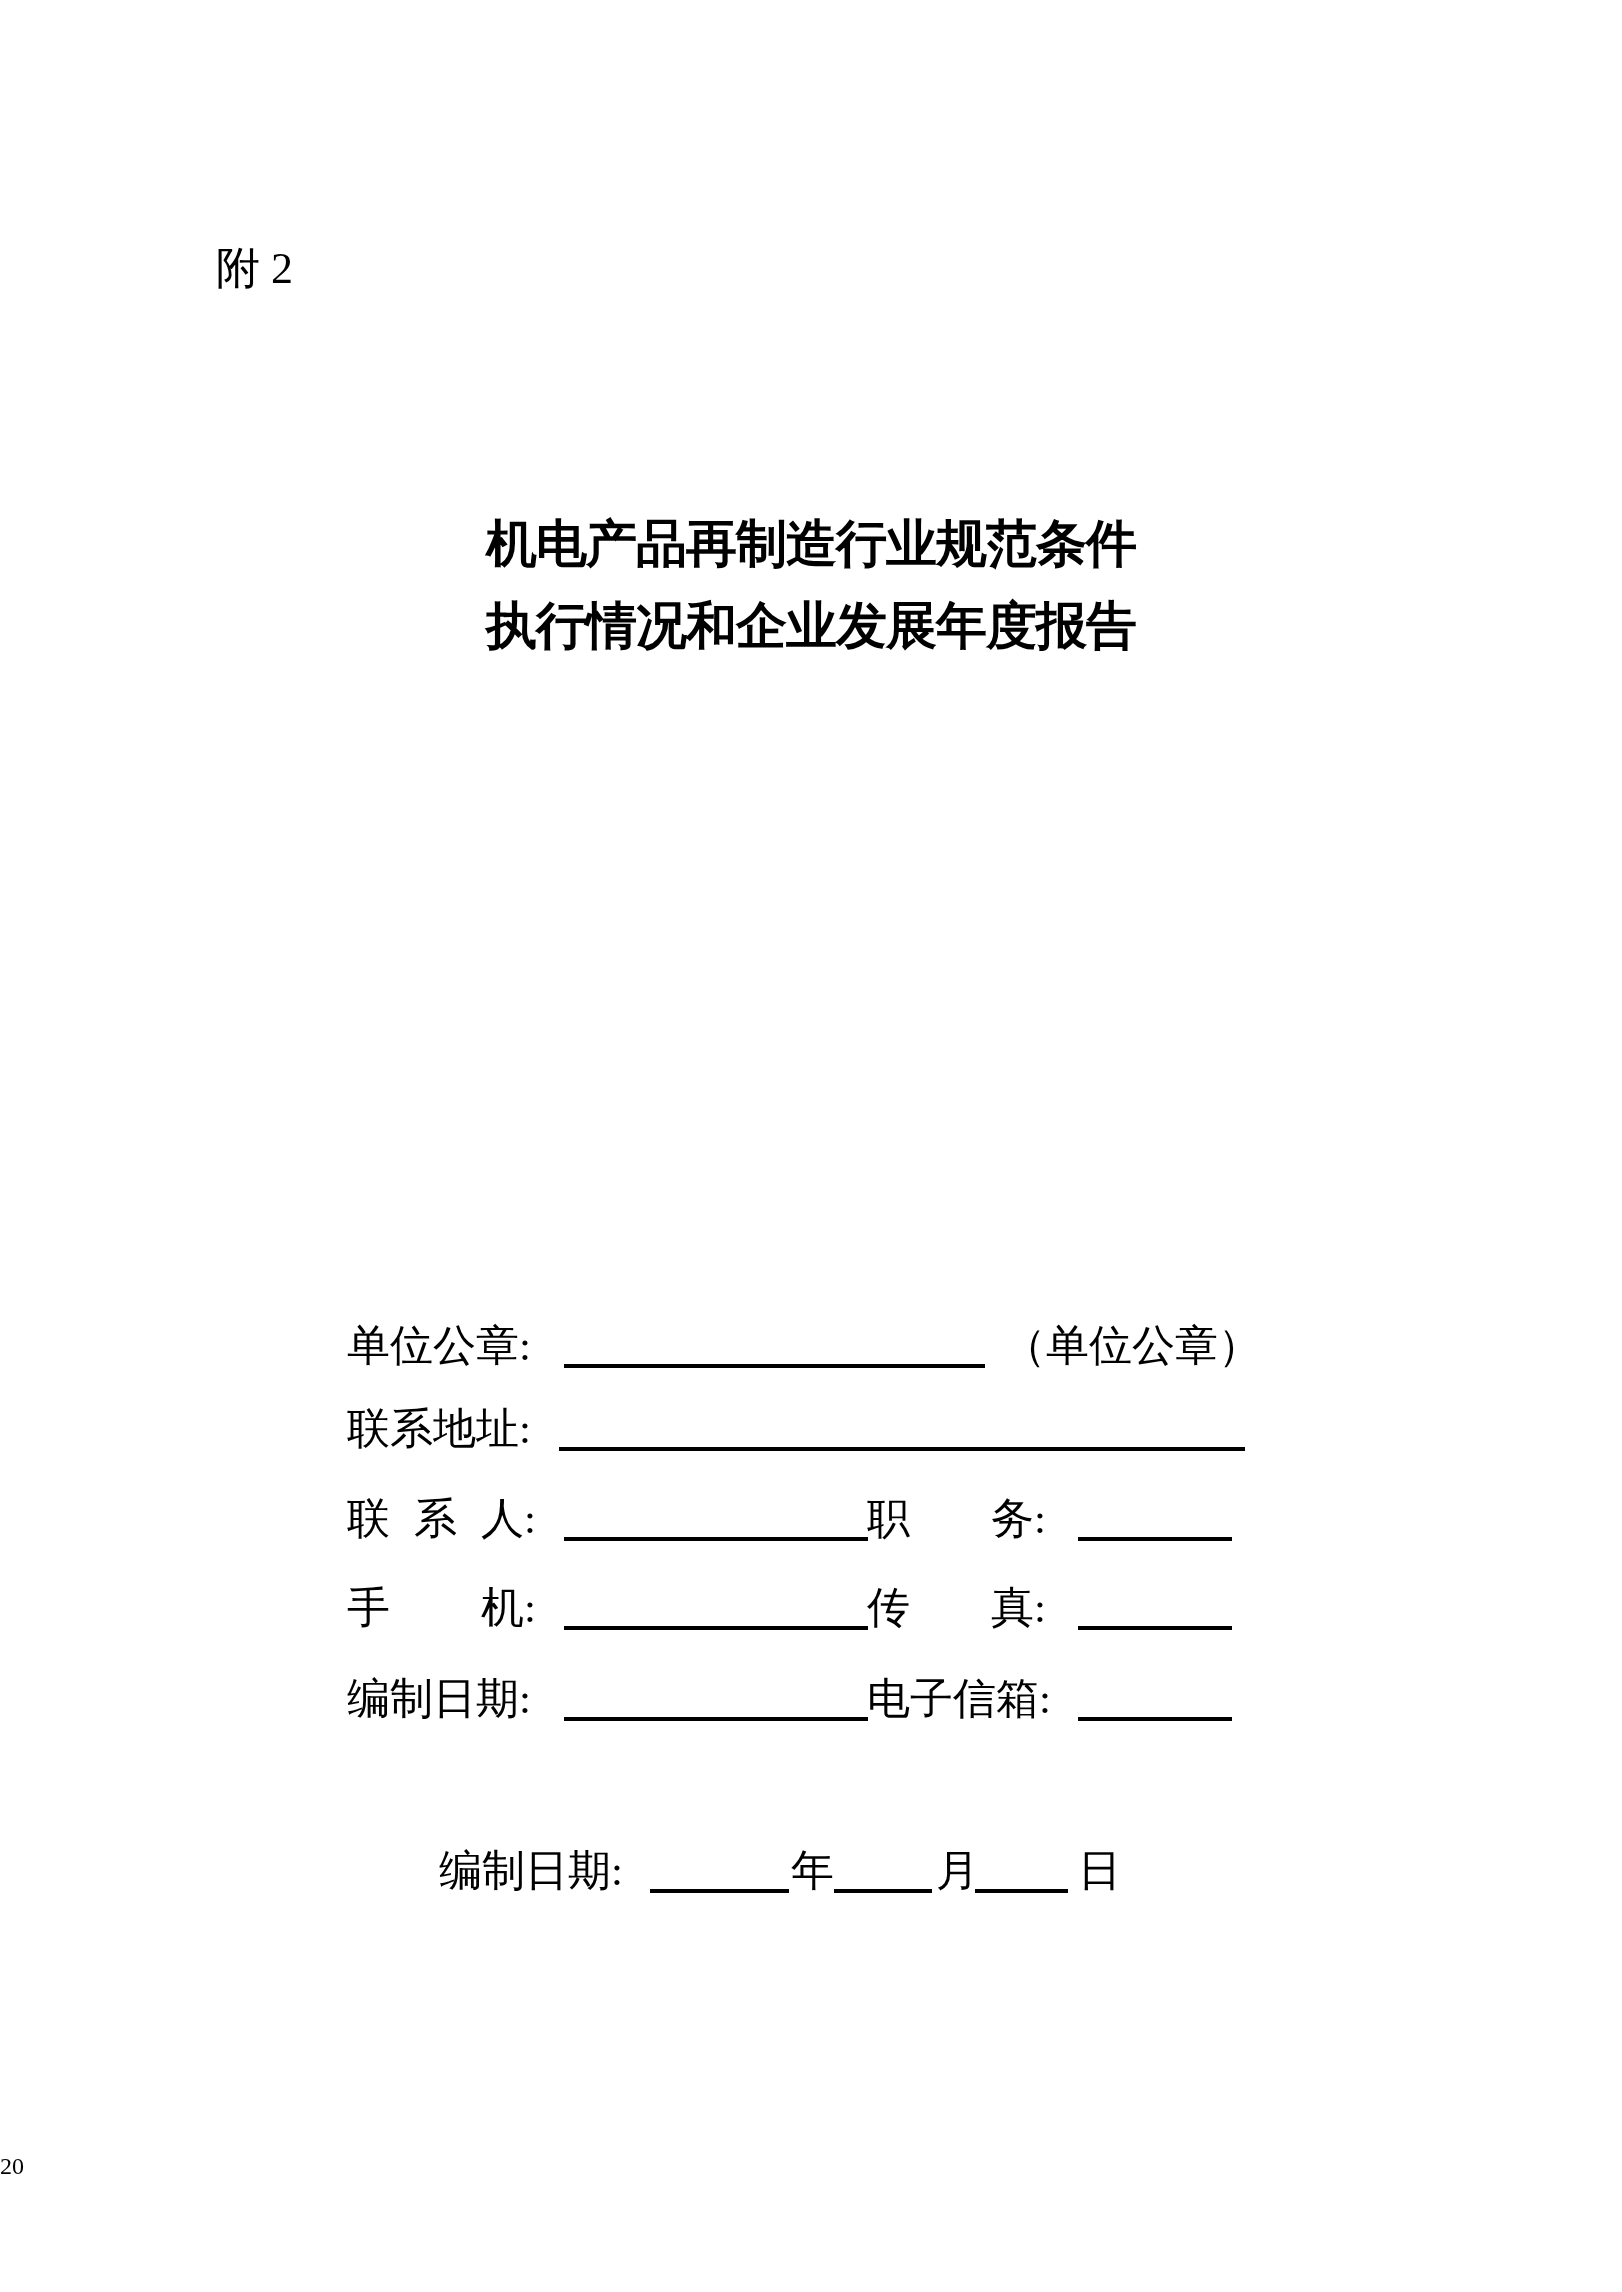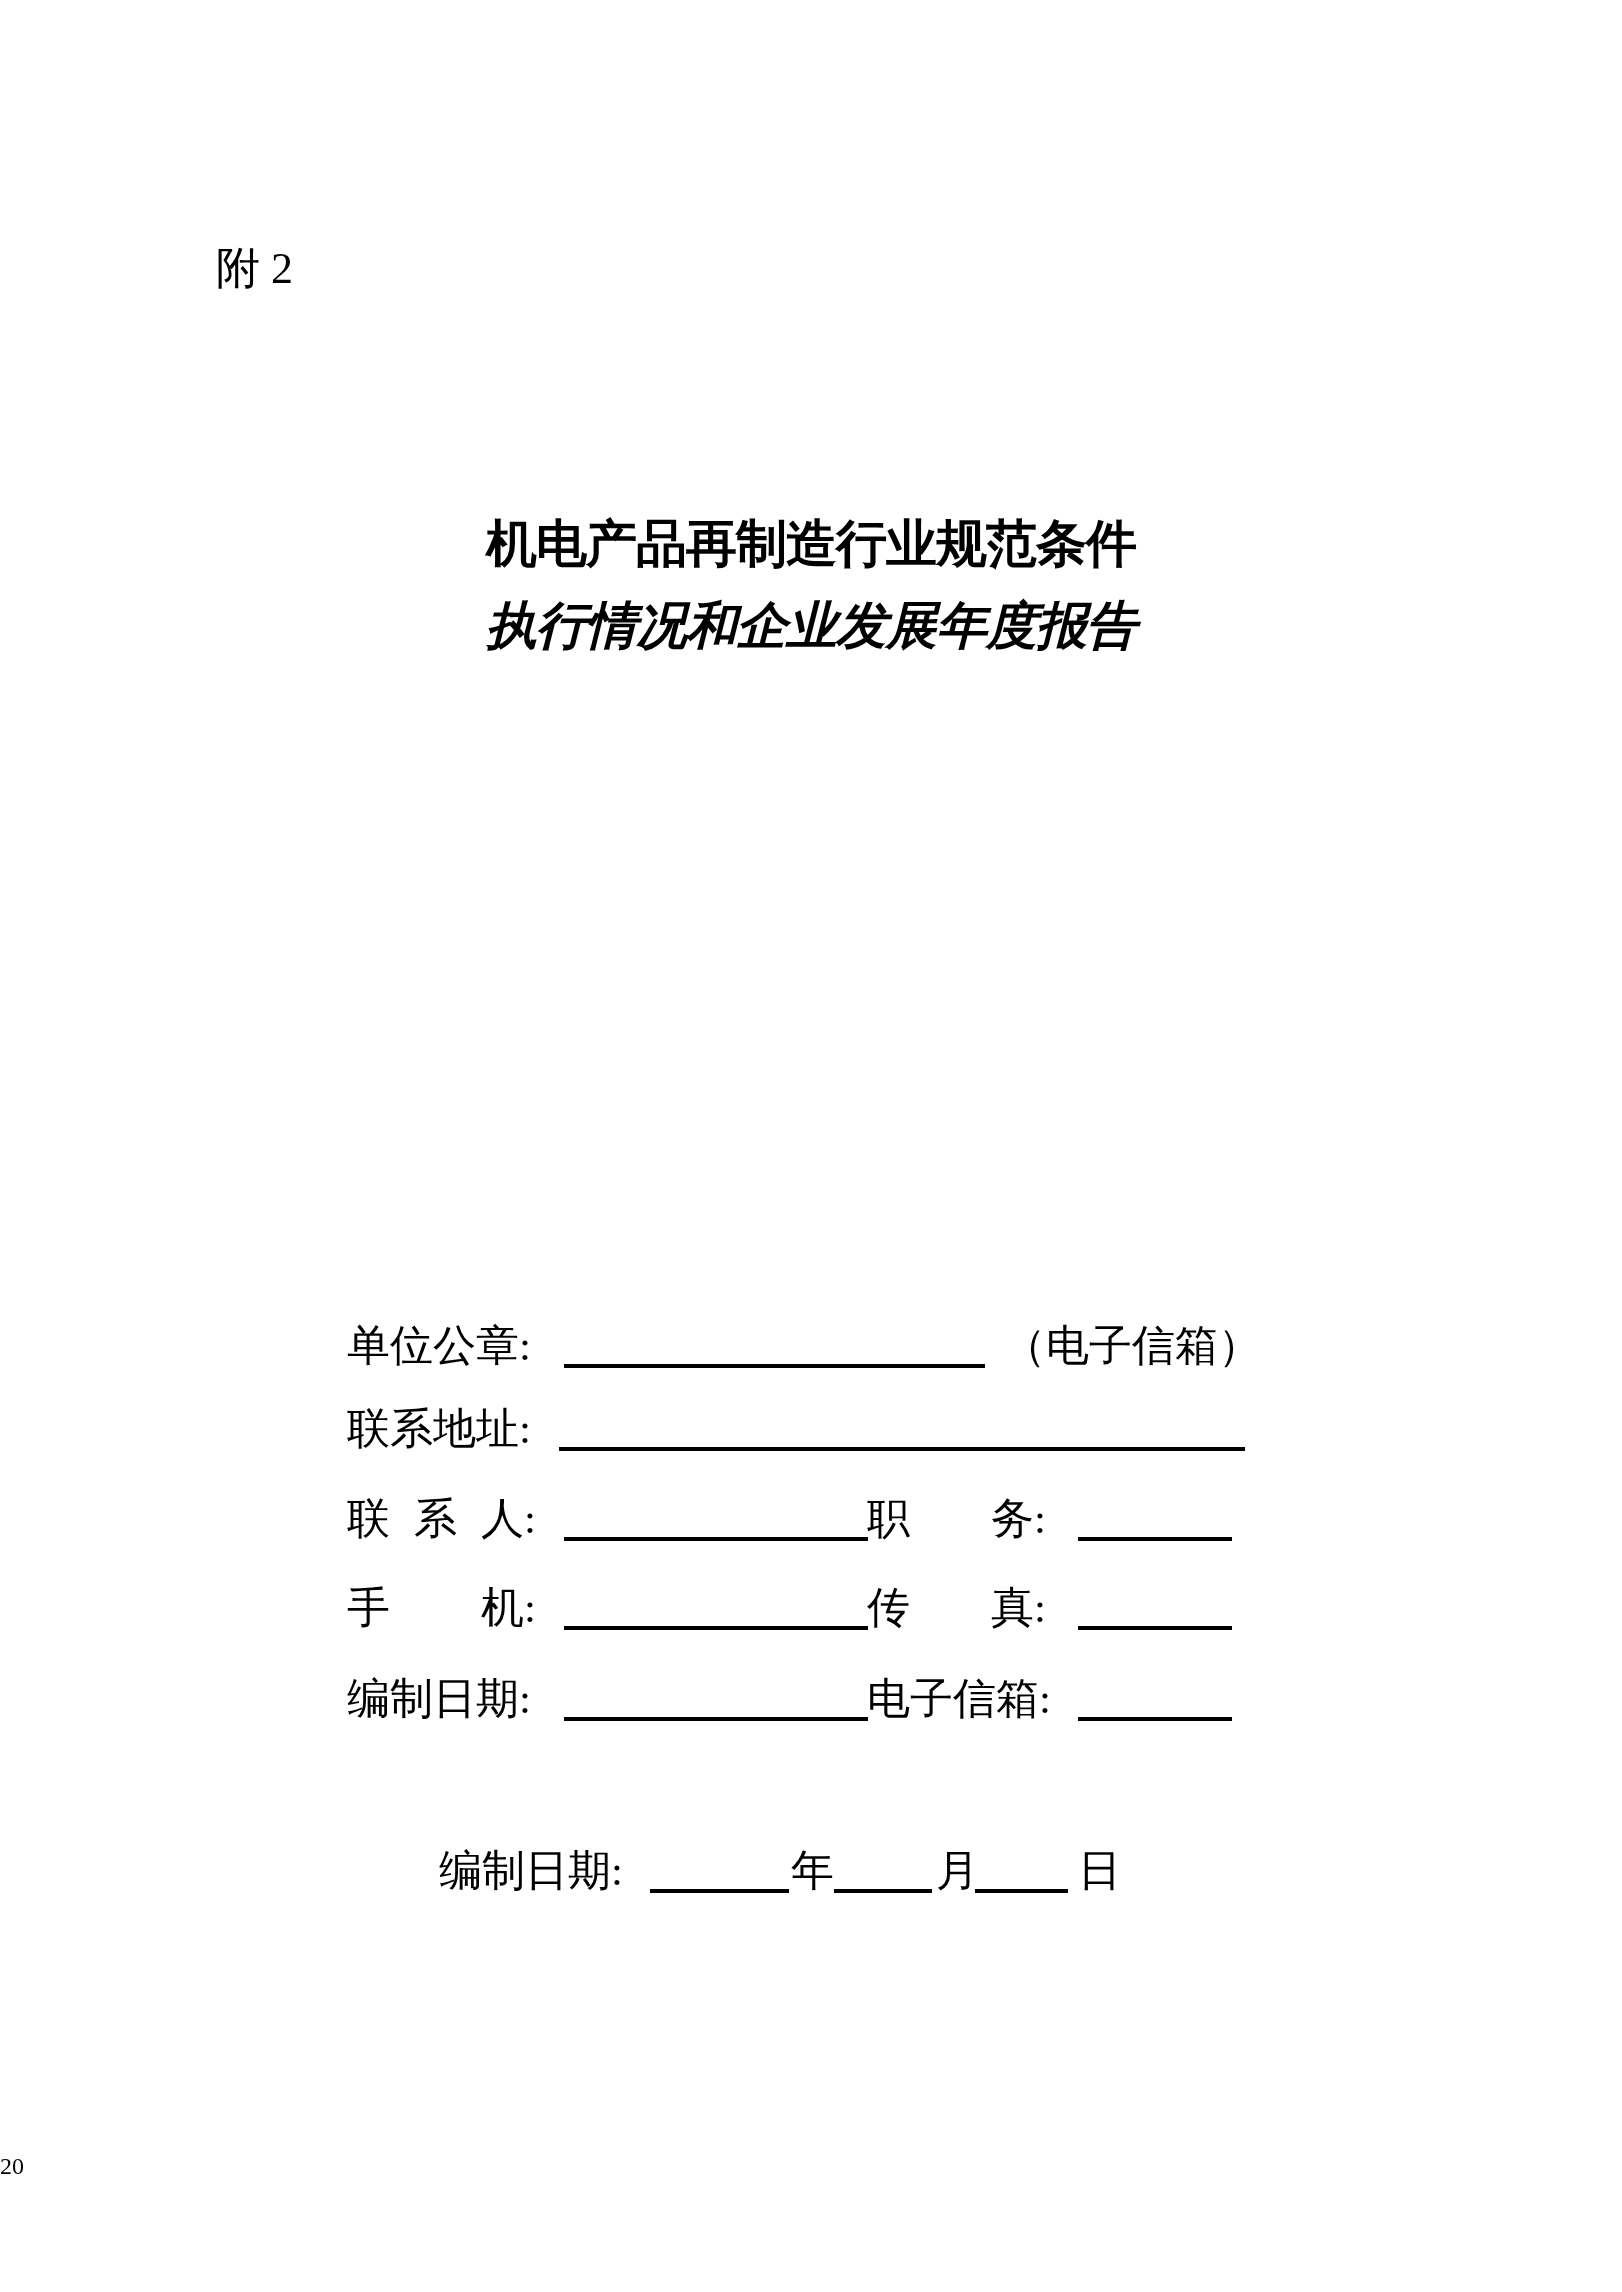--- a/index.html
+++ b/index.html
@@ -25,21 +25,21 @@
     left: 0;
     right: 0;
     text-align: center;
     font-size: 51px;
     line-height: 61px;
     font-weight: 700;
     letter-spacing: -1px;
     white-space: pre;
   }
   .title-line.t1 { top: 514px; }
-  .title-line.t2 { top: 596px; font-style: italic; }
+  .title-line.t2 { top: 596px; }
   .row {
     position: absolute;
     left: 0;
     width: 100%;
     height: 53px;
     font-size: 43px;
     line-height: 49px;
   }
   .lbl {
     position: absolute;
@@ -73,21 +73,21 @@
 <div class="page">
 
   <div class="appendix">附 2</div>
 
   <div class="title-line t1">机电产品再制造行业规范条件</div>
   <div class="title-line t2">执行情况和企业发展年度报告</div>
 
   <div class="row" style="top:1321px">
     <span class="lbl" style="left:347px">单位公章:</span>
     <span class="blank" style="left:564px;width:421px"></span>
-    <span class="lbl" style="left:1003px">（电子信箱）</span>
+    <span class="lbl" style="left:1003px">（单位公章）</span>
   </div>
 
   <div class="row" style="top:1404px">
     <span class="lbl" style="left:347px">联系地址:</span>
     <span class="blank" style="left:559px;width:686px"></span>
   </div>
 
   <div class="row" style="top:1494px">
     <span class="lbl lbl-j" style="left:347px;width:189px">
       <span>联</span>

